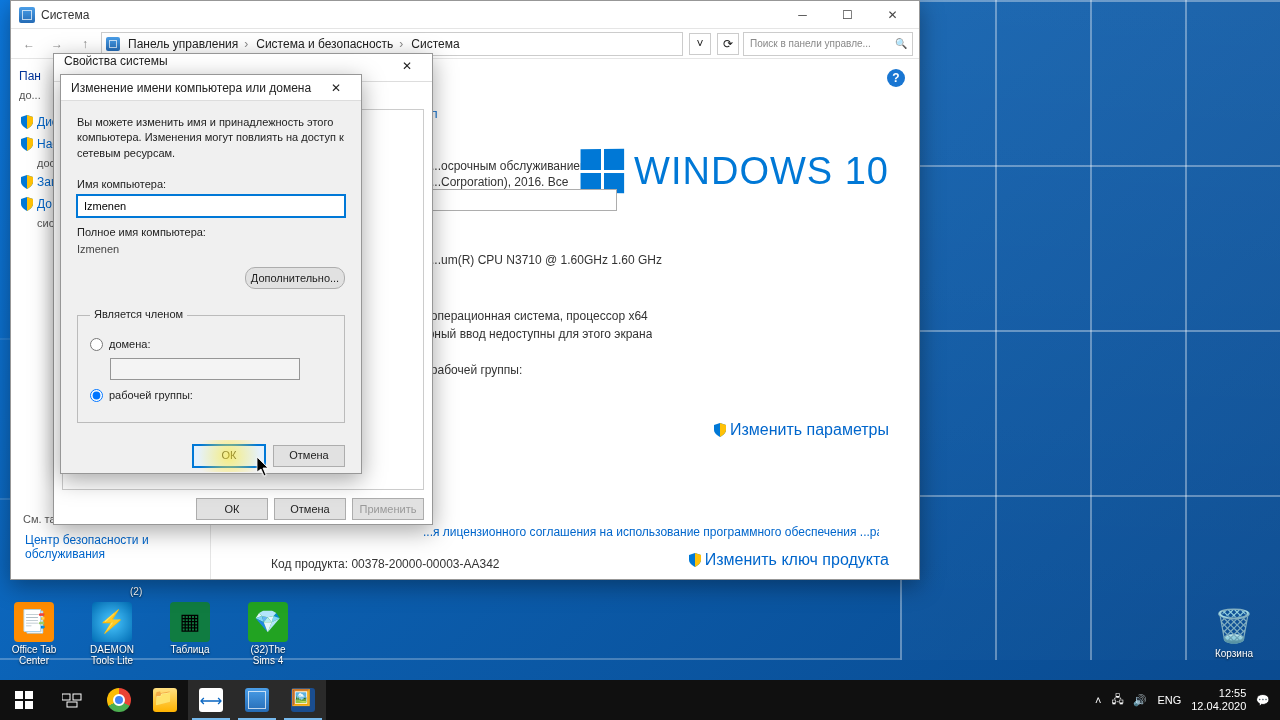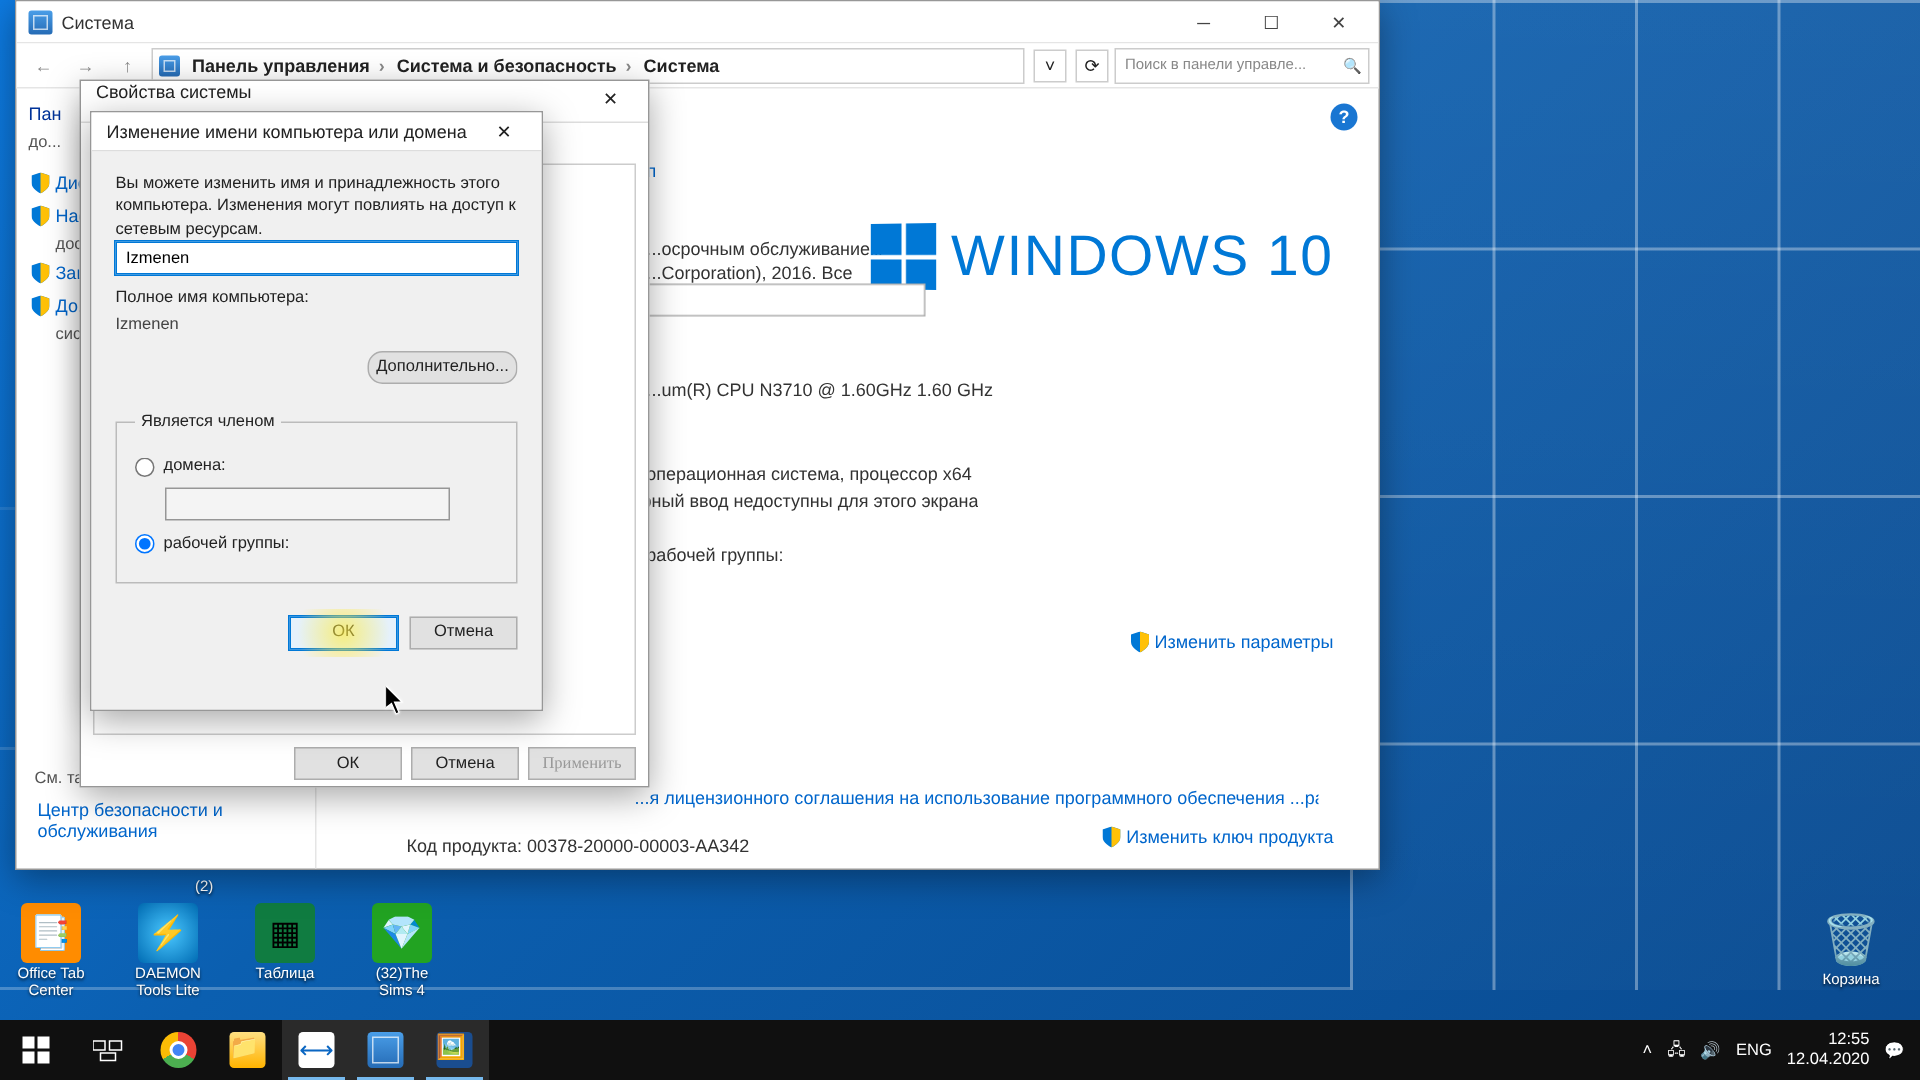--- a/index.html
+++ b/index.html
@@ -19,21 +19,21 @@
 .win-title .title-text { flex:1; font-size:12px; color:#333; }
 .title-btns { display:flex; }
 .title-btn { width:45px; height:26px; display:flex; align-items:center; justify-content:center; color:#444; }
 
 .system-icon { background:linear-gradient(#4a9ee8,#256bb5); border-radius:2px; position:relative; }
 .system-icon::after { content:""; position:absolute; inset:3px; border:1px solid rgba(255,255,255,0.7); }
 
 .addr-bar { height:30px; display:flex; align-items:center; padding:2px 6px; gap:4px; background:#fff; border-bottom:1px solid #e5e5e5; }
 .nav-arrow { width:24px; height:24px; border-radius:3px; display:flex; align-items:center; justify-content:center; color:#888; }
 .breadcrumb { flex:1; height:24px; border:1px solid #ccc; display:flex; align-items:center; padding:0 4px; font-size:12px; background:#fff; }
-.bc-seg { padding:0 4px; white-space:nowrap;font-weight:bold; }
+.bc-seg { padding:0 4px; white-space:nowrap; }
 .bc-seg::after { content:"›"; margin-left:6px; color:#888; }
 .bc-seg:last-child::after { content:""; }
 .refresh, .dropdown-arrow { width:22px; height:22px; display:flex; align-items:center; justify-content:center; border:1px solid #ccc; margin-left:2px; }
 .search-box { width:170px; height:24px; border:1px solid #ccc; padding:0 6px; display:flex; align-items:center; color:#888; font-size:10px; position:relative; }
 .search-box .mag { position:absolute; right:4px; }
 
 .system-body { display:flex; height:calc(100% - 58px); }
 .left-panel { width:200px; border-right:1px solid #e5e5e5; padding:10px 8px; }
 .lp-head { color:#003399; font-size:12px; margin-bottom:6px; }
 .lp-link { font-size:12px; color:#0066cc; padding:4px 2px; display:flex; align-items:center; gap:4px; }
@@ -45,39 +45,39 @@
 .right-panel { flex:1; padding:12px 20px 12px 30px; position:relative; overflow:hidden; }
 .rp-head { color:#003399; font-size:15px; margin-bottom:8px; }
 .info-line { font-size:12px; color:#333; margin:4px 0; white-space:nowrap; overflow:hidden; }
 .help-badge { position:absolute; top:10px; right:14px; width:18px; height:18px; border-radius:50%; background:#1976d2; color:#fff; display:flex; align-items:center; justify-content:center; font-size:12px; font-weight:bold; }
 
 .win10-logo { position:absolute; top:90px; right:30px; display:flex; align-items:center; gap:10px; }
 .win10-sq { width:44px; height:44px; display:grid; grid-template:1fr 1fr/1fr 1fr; gap:3px; transform:perspective(200px) rotateY(-8deg); }
 .win10-sq span { background:#0078d6; }
 .win10-text { font-size:38px; color:#0078d6; font-weight:300; letter-spacing:1px; }
 
-.change-link { position:absolute; right:30px; font-size:12px; color:#0066cc; display:flex; align-items:center; gap:4px; }
+.change-link { position:absolute; right:30px; font-size:16px; color:#0066cc; display:flex; align-items:center; gap:4px; }
 .change-link.cl1 { top:362px; }
 .change-link.cl2 { top:538px; }
 .license-link { color:#0066cc; font-size:12px; }
 
 
 .props { position:absolute; left:53px; top:53px; width:380px; height:472px; }
 .dlg-title { height:28px; background:#fff; border-bottom:1px solid #ddd; display:flex; align-items:flex-start; padding:0 4px 0 10px; font-size:12px; }
 .dlg-title .tt { flex:1; }
 .dlg-close { width:42px; height:24px; display:flex; align-items:center; justify-content:center; }
 .dlg-body { padding:8px; height:calc(100% - 28px); background:#fff; }
 .tab-strip { display:flex; border-bottom:1px solid #ccc; }
 .tab { border:1px solid #ccc; border-bottom:none; padding:3px 10px; font-size:11px; background:#fff; position:relative; top:1px; margin-right:2px; }
 .tab.active { background:#fff; }
 .dlg-content { border:1px solid #ccc; border-top:none; height:380px; padding:12px; font-size:11px; }
 .dlg-buttons { display:flex; justify-content:flex-end; gap:6px; padding-top:8px; }
 .btn { min-width:72px; height:22px; border:1px solid #adadad; background:#e1e1e1; font-size:11px; display:flex; align-items:center; justify-content:center; }
 .btn.primary { background:#e5f1fb; border-color:#0078d7; box-shadow:0 0 0 1px #0078d7; }
-.btn.disabled { color:#999;font-family:Liberation Serif, serif; }
+.btn.disabled { color:#999; }
 
 
 .inner { position:absolute; left:60px; top:74px; width:302px; height:400px; background:#f0f0f0; }
 .inner .dlg-body2 { padding:14px 16px; font-size:11px; line-height:1.4; background:#f0f0f0; height:calc(100% - 26px); }
 .inner-title { height:26px; background:#fff; display:flex; align-items:center; padding:0 4px 0 10px; font-size:12px; border-bottom:1px solid #ddd; }
 .field-label { margin-top:8px; margin-bottom:2px; }
 .text-input { width:100%; height:22px; border:1px solid #0078d7; background:#fff; padding:0 6px; font-size:11px; box-shadow:0 0 0 1px #0078d7; }
 .text-input.plain { border:1px solid #969696; box-shadow:none; }
 .small-text { color:#444; margin-top:6px; }
 .more-btn { float:right; margin-top:10px;border-radius:10px; }
@@ -288,20 +288,21 @@
   </div>
 </div>
 
 <div class="win inner">
   <div class="inner-title">
     <span class="tt" style="flex:1">Изменение имени компьютера или домена</span>
     <div class="dlg-close">✕</div>
   </div>
   <div class="dlg-body2">
     <div>Вы можете изменить имя и принадлежность этого компьютера. Изменения могут повлиять на доступ к сетевым ресурсам.</div>
+    <div class="field-label" style="margin-top:16px">Имя компьютера:</div>
     <input class="text-input" value="Izmenen" style="">
     <div class="field-label">Полное имя компьютера:</div>
     <div class="small-text" style="margin-top:0">Izmenen</div>
     <div style="clear:both;overflow:hidden">
       <div class="btn more-btn" style="min-width:100px">Дополнительно...</div>
     </div>
     <fieldset>
       <legend>Является членом</legend>
       <label class="radio-row">
           <input type="radio" name="m" style=""> 

